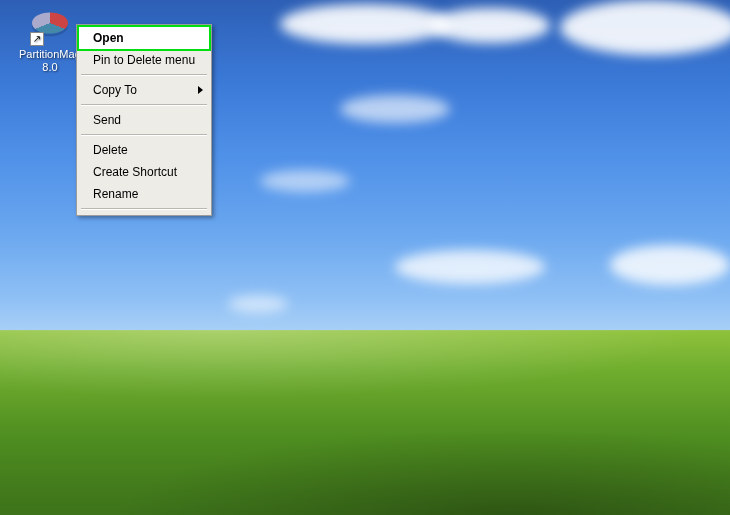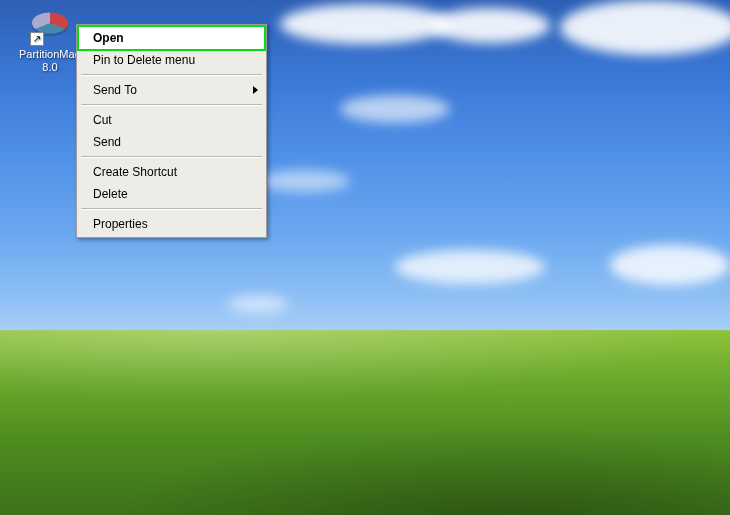--- a/index.html
+++ b/index.html
@@ -92,21 +92,21 @@
     font-size: 11px;
     line-height: 13px;
     padding: 0 1px;
   }
 
   
   .context-menu {
     position: absolute;
     top: 24px;
     left: 76px;
-    width: 191px;
+    width: 136px;
     background: #eeece7;
     border: 1px solid #9c9c9c;
     box-shadow: 2px 2px 4px rgba(0,0,0,0.35);
     padding: 2px;
     box-sizing: border-box;
   }
   .menu-item {
     position: relative;
     padding: 3px 20px 3px 14px;
     color: #000;
@@ -165,42 +165,39 @@
     <div class="menu-item bold highlight">
       <span>Open</span>
     </div>
     <div class="menu-item">
       <span>Pin to Delete menu</span>
     </div>
 
     <div class="menu-sep"></div>
 
     <div class="menu-item">
-      <span>Send To</span>
+      <span>Copy To</span>
       <span class="submenu-arrow"></span>
     </div>
 
     <div class="menu-sep"></div>
 
     <div class="menu-item">
-      <span>Cut</span>
-    </div>
-    <div class="menu-item">
       <span>Send</span>
     </div>
 
     <div class="menu-sep"></div>
 
     <div class="menu-item">
+      <span>Delete</span>
+    </div>
+    <div class="menu-item">
       <span>Create Shortcut</span>
     </div>
     <div class="menu-item">
-      <span>Delete</span>
-    </div>
-
-    <div class="menu-sep"></div>
-
-    <div class="menu-item">
-      <span>Properties</span>
-    </div>
+      <span>Rename</span>
+    </div>
+
+    <div class="menu-sep"></div>
+
 
   </div>
 </div>
 
 </body></html>

